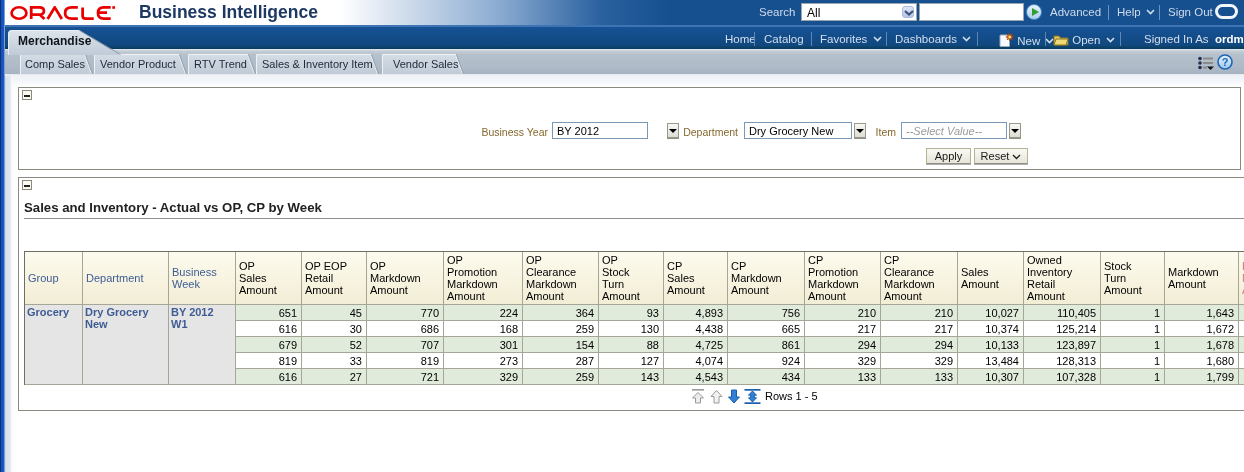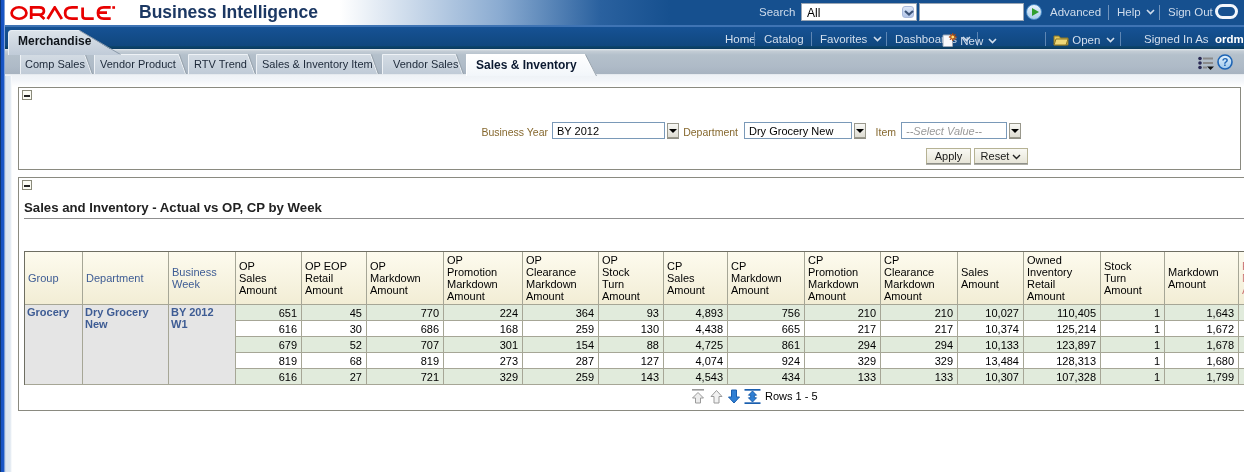--- a/index.html
+++ b/index.html
@@ -144,21 +144,21 @@
   <div class="nlink" style="left:764px;">Catalog</div>
   <div class="nsep" style="left:811px;"></div>
   <div class="nlink" style="left:820px;">Favorites <svg class="chev" width="9" height="6">
         <path d="M1 1 L4.5 4.5 L8 1" stroke="#d3dfee" stroke-width="1.6" fill="none"></path>
       </svg></div>
   <div class="nsep" style="left:886px;"></div>
   <div class="nlink" style="left:895px;">Dashboards <svg class="chev" width="9" height="6">
         <path d="M1 1 L4.5 4.5 L8 1" stroke="#d3dfee" stroke-width="1.6" fill="none"></path>
       </svg></div>
   <div class="nsep" style="left:977px;"></div>
-  <div class="nlink" style="left:942px;"><svg width="15" height="14" style="vertical-align:-2px;">
+  <div class="nlink" style="left:999px;"><svg width="15" height="14" style="vertical-align:-2px;">
         <rect x="1" y="2" width="9.5" height="11.5" rx="0.5" fill="#f7f9fc" stroke="#9aa7b6"></rect>
         <path d="M10.80 0.10 L11.45 2.43 L13.56 1.24 L12.37 3.35 L14.70 4.00 L12.37 4.65 L13.56 6.76 L11.45 5.57 L10.80 7.90 L10.15 5.57 L8.04 6.76 L9.23 4.65 L6.90 4.00 L9.23 3.35 L8.04 1.24 L10.15 2.43 Z" fill="#e8891c" stroke="#a03c10" stroke-width="0.7"></path>
         <circle cx="10.8" cy="4" r="1.3" fill="#ffe27a"></circle>
       </svg> New <svg class="chev" width="9" height="6">
         <path d="M1 1 L4.5 4.5 L8 1" stroke="#d3dfee" stroke-width="1.6" fill="none"></path>
       </svg></div>
   <div class="nsep" style="left:1045px;"></div>
   <div class="nlink" style="left:1053px;"><svg width="16" height="13" style="vertical-align:-2px;">
         <path d="M1 3 L6 3 L7.5 5 L15 5 L15 12 L1 12 Z" fill="#e3c75a" stroke="#8a7626"></path>
         <path d="M3 6 L15 6 L13 12 L1 12 Z" fill="#efd878" stroke="#8a7626"></path>
@@ -212,28 +212,20 @@
       </svg>
     <span class="lbl" style="left:6px;">Sales &amp; Inventory Item</span>
     </div>
   <div class="stab" style="left:382px; top:53px; width:82px; height:21px;">
     <svg width="82" height="21">
         <path d="M0.5 21 L0.5 1.5 L73.5 1.5 L80.5 21" fill="url(#tabg)" stroke="#eef2f6"></path>
         <path d="M74.5 1.5 L81.5 21" stroke="#98a3ad" fill="none"></path>
       </svg>
     <span class="lbl" style="left:11px;">Vendor Sales</span>
     </div>
-  <div class="stab active" style="left:466px; top:53px; width:132px; height:23px;">
-    <svg width="132" height="23">
-        <path d="M0 23 L0 1 L119 1 L131 23 Z" fill="url(#tabga)"></path>
-        <path d="M0.5 23 L0.5 1.5 L118.5 1.5 L126.5 17" fill="none" stroke="#ffffff"></path>
-        <path d="M119.5 1.5 L130.5 23" stroke="#98a3ad" fill="none"></path>
-      </svg>
-    <span class="lbl" style="left:10px; top:5px;">Sales &amp; Inventory</span>
-    </div>
   <svg style="position:absolute;left:1198px;top:56px;" width="16" height="14">
     <circle cx="2" cy="2.5" r="1.8" fill="#2a2a55"></circle>
       <rect x="5" y="1.5" width="10" height="2" fill="#8a8a8a"></rect>
     <circle cx="2" cy="7" r="1.8" fill="#2a2a55"></circle>
       <rect x="5" y="6" width="10" height="2" fill="#8a8a8a"></rect>
     <circle cx="2" cy="11.5" r="1.8" fill="#2a2a55"></circle>
       <rect x="5" y="10.5" width="4" height="2" fill="#8a8a8a"></rect>
     <path d="M9 10.5 L16 10.5 L12.5 14 Z" fill="#111"></path>
   </svg>
   <svg style="position:absolute;left:1217px;top:54px;" width="16" height="16">
@@ -244,21 +236,21 @@
         </linearGradient>
       </defs>
     <circle cx="8" cy="8" r="7" fill="url(#helpg)" stroke="#1d64b5" stroke-width="1.6"></circle>
     <text x="8" y="12" text-anchor="middle" font-size="11" font-weight="bold" fill="#1d64b5" font-family="Liberation Sans">?</text>
   </svg>
 
   <div class="section1"></div>
   <div class="collapse" style="left:22px; top:90px;"></div>
 
   <div class="plabel" style="left:448px; width:100px; top:126px;">Business Year</div>
-  <div class="pselect" style="left:552px; top:122px; width:113px;">
+  <div class="pselect" style="left:552px; top:122px; width:96px;">
       <span class="val">BY 2012</span>
     </div>
   <div class="ddbtn" style="left:667px; top:123px;"></div>
   <div class="plabel" style="left:638px; width:100px; top:126px;">Department</div>
   <div class="pselect" style="left:744px; top:122px; width:108px;">
       <span class="val">Dry Grocery New</span>
     </div>
   <div class="ddbtn" style="left:854px; top:123px;"></div>
   <div class="plabel" style="left:796px; width:100px; top:126px;">Item</div>
   <div class="pselect" style="left:901px; top:122px; width:106px;">
@@ -366,21 +358,21 @@
           <td class="num">294</td>
           <td class="num">294</td>
       <td class="num">10,133</td>
           <td class="num">123,897</td>
           <td class="num">1</td>
           <td class="num">1,678</td>
           <td class="num"></td>
     </tr>
     <tr class="w">
       <td class="num">819</td>
-          <td class="num">68</td>
+          <td class="num">33</td>
           <td class="num">819</td>
           <td class="num">273</td>
           <td class="num">287</td>
           <td class="num">127</td>
       <td class="num">4,074</td>
           <td class="num">924</td>
           <td class="num">329</td>
           <td class="num">329</td>
       <td class="num">13,484</td>
           <td class="num">128,313</td>

